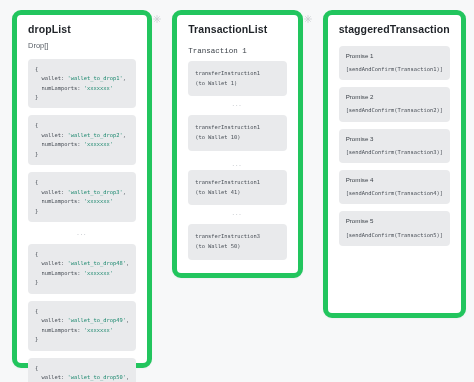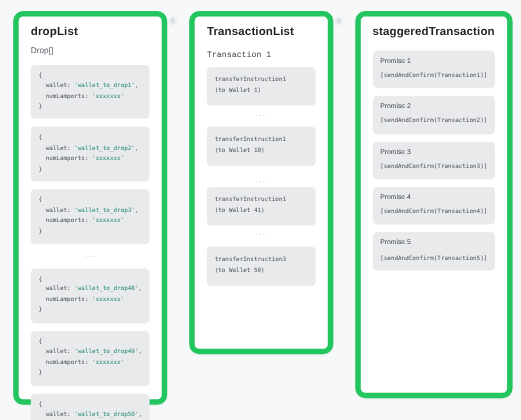--- a/index.html
+++ b/index.html
@@ -30,26 +30,26 @@
     padding: 8px 11px 11px 11px;
     box-shadow: 0 1px 2px rgba(16,24,40,0.04);
   }
   .panel-drop {
     width: 144px;
     height: 358px;
     margin-left: 4px;
   }
   .panel-tx {
     width: 142px;
-    height: 312px;
+    height: 268px;
     margin-left: 10px;
   }
   .panel-promise {
     width: 150px;
-    height: 352px;
+    height: 308px;
     margin-left: 10px;
   }
   .panel-title {
     font-size: 10.5px;
     font-weight: bold;
     color: #1f2328;
     letter-spacing: 0.1px;
     line-height: 1.2;
   }
   .panel-subtitle {

